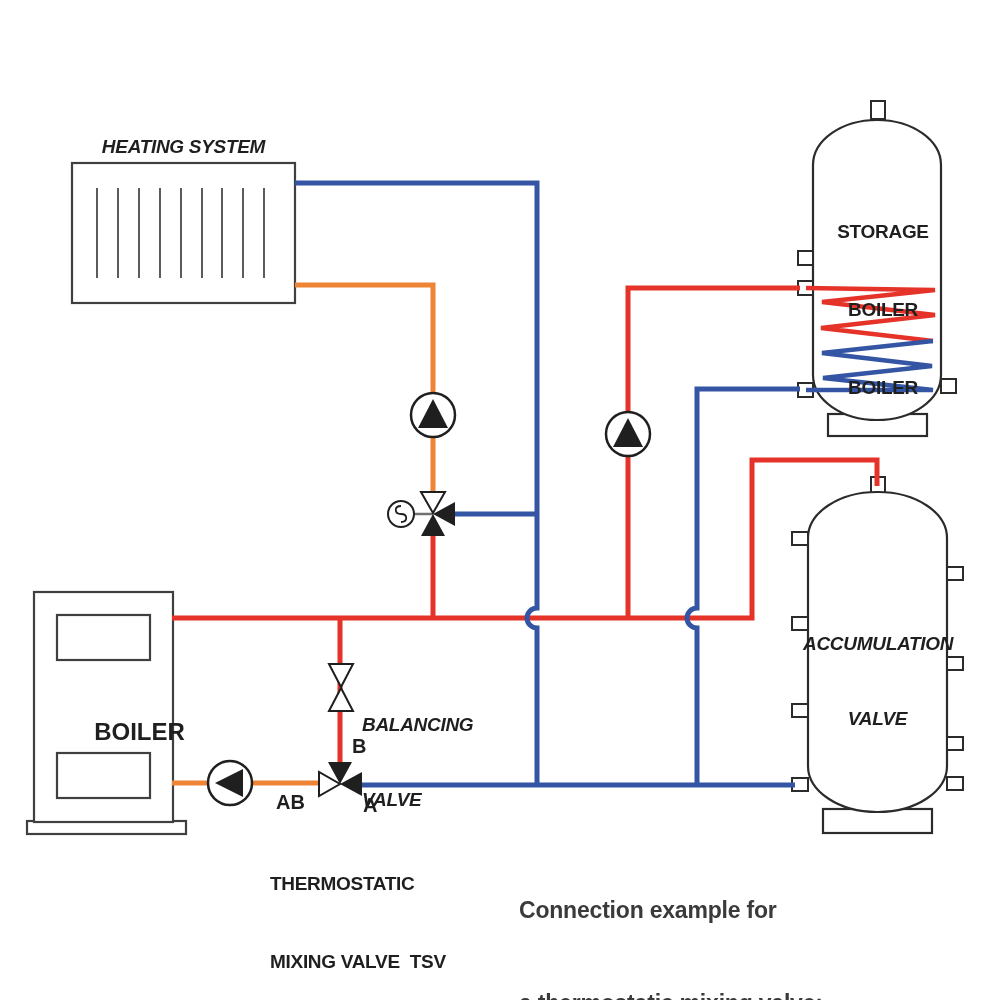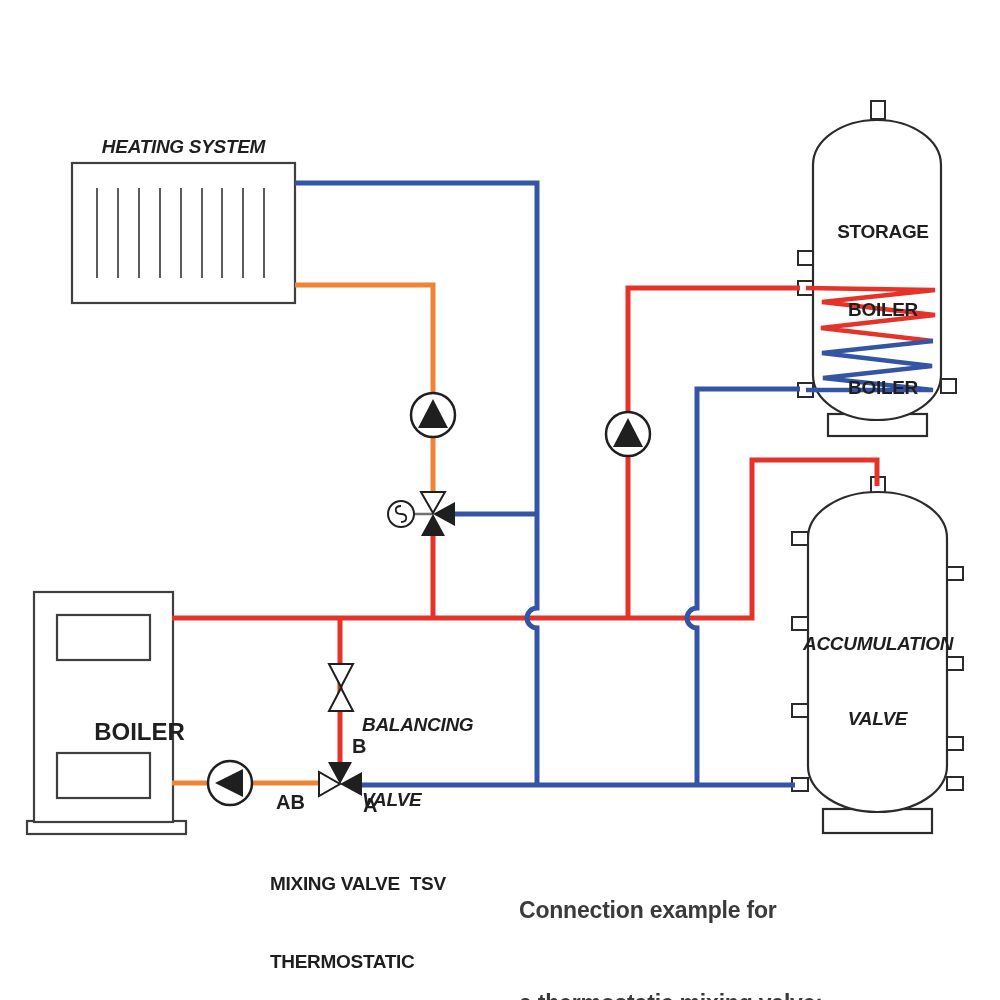--- a/index.html
+++ b/index.html
@@ -154,22 +154,22 @@
   <div class="lbl comp-lbl stack2" style="left:362px;top:662px;">
     <div>BALANCING</div>
     <div>VALVE</div>
   </div>
 
   <div class="lbl port-lbl" style="left:352px;top:735px;">B</div>
   <div class="lbl port-lbl" style="left:276px;top:791px;">AB</div>
   <div class="lbl port-lbl" style="left:363px;top:794px;">A</div>
 
   <div class="lbl comp-lbl stack" style="left:264px;top:819px;">
+    <div>THERMOSTATIC</div>
     <div>MIXING VALVE  TSV</div>
-    <div>THERMOSTATIC</div>
   </div>
 
   <div class="lbl caption" style="left:519px;top:833px;">
     <div>Connection example for</div>
     <div>a thermostatic mixing valve:</div>
   </div>
 
 </div>
 
 </body></html>

